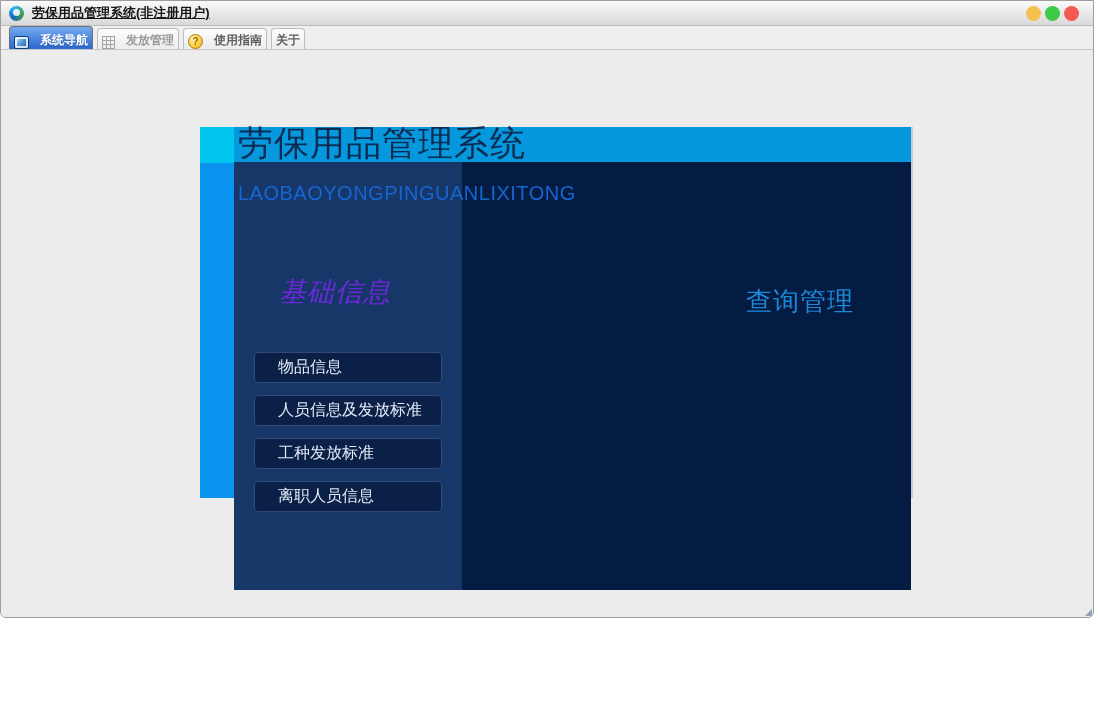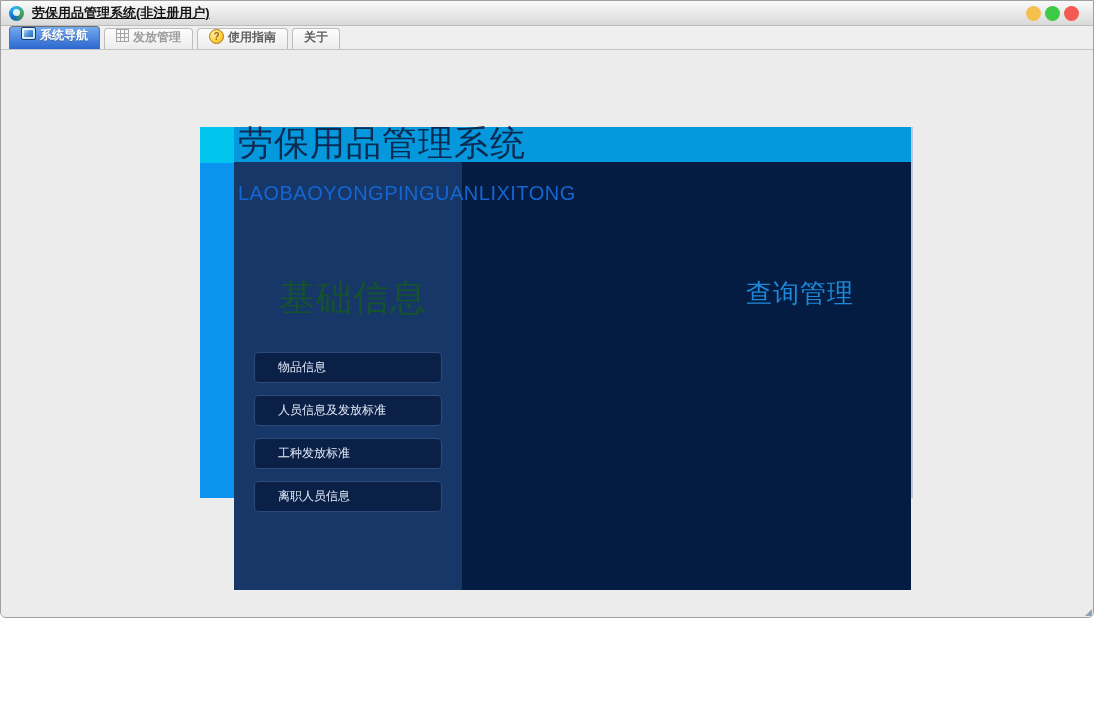--- a/index.html
+++ b/index.html
@@ -9,45 +9,45 @@
   .window { position:absolute; left:0; top:0; width:1094px; height:618px; background:#ececec; border:1px solid #9f9f9f; border-radius:0 0 6px 6px; overflow:hidden; }
   .titlebar { height:25px; background:linear-gradient(#fafafa,#d9d9d9); border-bottom:1px solid #bcbcbc; display:flex; align-items:center; padding:0 8px; }
   .app-icon { width:15px; height:15px; border-radius:50%; background:conic-gradient(from 220deg,#1565c0,#29b6f6,#43a047,#1565c0); position:relative; flex:0 0 auto; }
   .app-icon::after { content:""; position:absolute; left:4px; top:3px; width:7px; height:7px; border-radius:50%; background:rgba(255,255,255,.85); }
   .win-title { font-size:13px; font-weight:bold; color:#141414; margin-left:8px; white-space:nowrap;text-decoration:underline; }
   .lights { margin-left:auto; display:flex; gap:4px; margin-right:6px; }
   .light { width:15px; height:15px; border-radius:50%; }
 
   
   .tabbar { height:24px; background:#efefef; border-bottom:1px solid #c6c6c6; display:flex; align-items:flex-end; padding-left:8px; gap:4px; }
-  .tab { height:21px; padding:0 11px; display:flex; align-items:flex-start; gap:4px; background:linear-gradient(#fdfdfd,#ececec); border:1px solid #bdbdbd; border-bottom:none; border-radius:4px 4px 0 0; font-size:12px; font-weight:bold; color:#606060; cursor:default; }
+  .tab { height:21px; padding:0 4px; display:flex; align-items:flex-end; gap:11px; background:linear-gradient(#fdfdfd,#ececec); border:1px solid #bdbdbd; border-bottom:none; border-radius:4px 4px 0 0; font-size:12px; font-weight:bold; color:#606060; cursor:default; }
   .tab.dim { color:#9c9c9c; }
   .tab.selected { height:23px; background:linear-gradient(#74aaee,#2b67cf); border-color:#6f6f6f; color:#ffffff; text-shadow:0 1px 1px rgba(0,0,0,.25); }
   .icon-monitor { width:15px; height:13px; border-radius:2px; border:1px solid #0e3f7d; background:linear-gradient(135deg,#eaf5ff 0%,#5aa0e0 45%,#0d4f9e 100%); box-shadow:inset 0 0 0 2px rgba(255,255,255,.8); }
   .icon-grid { width:13px; height:13px; background:
       repeating-linear-gradient(0deg,#a3a3a3 0 1px,transparent 1px 4px),
       repeating-linear-gradient(90deg,#a3a3a3 0 1px,transparent 1px 4px); }
   .icon-coin { width:15px; height:15px; border-radius:50%; background:radial-gradient(circle at 35% 30%,#fff3b0,#ffd23e 55%,#e8a818); border:1px solid #b07818; color:#a06212; font-size:10px; font-weight:bold; display:flex; align-items:center; justify-content:center; line-height:1; }
 
   
   .content { position:relative; height:567px; background:#ececec; }
   .panel { position:absolute; left:199px; top:77px; width:711px; height:371px; }
   .panel-edge { position:absolute; right:-2px; top:0; width:2px; height:100%; background:#c0c8da; }
   .strip { position:absolute; left:0; top:0; width:34px; height:100%; background:#0b93f0; }
   .strip-top { position:absolute; left:0; top:0; width:34px; height:36px; background:#00c6ee; }
   .band { position:absolute; left:34px; top:0; width:677px; height:35px; background:#0598dc; }
   .body-left { position:absolute; left:34px; top:35px; width:228px; height:428px; background:#173768; }
   .body-right { position:absolute; left:262px; top:35px; width:449px; height:428px; background:#041c42; }
   .panel-title { position:absolute; left:38px; top:-4px; font-size:35px; line-height:40px; color:#0c2b52; white-space:nowrap; letter-spacing:1px; }
   .panel-subtitle { position:absolute; left:38px; top:55px; font-size:20px; color:#1566d0; white-space:nowrap; letter-spacing:0.5px; z-index:2; }
-  .sec-label-active { position:absolute; left:79px; top:147px; font-size:36px; color:#14532d; letter-spacing:1px; z-index:2; }
+  .sec-label-active { position:absolute; left:79px; top:147px; font-size:27px; color:#6d28d9; letter-spacing:1px; z-index:2;font-style:italic; }
   .sec-label { position:absolute; top:149px; font-size:26px; color:#1e88d8; letter-spacing:1px; z-index:2; }
-  .sec2 { left:321px; } .sec3 { left:546px; }
+  .sec2 { left:321px; } .sec3 { left:546px;margin-top:8px; }
   .btn-stack { position:absolute; left:54px; top:225px; width:188px; z-index:2; }
-  .pbtn { height:31px; margin-bottom:12px; background:#0a2047; border:1px solid rgba(88,126,184,.45); border-radius:5px; color:#e2eaf8; font-size:12px; padding-left:23px; display:flex; align-items:center; cursor:pointer; }
+  .pbtn { height:31px; margin-bottom:12px; background:#0a2047; border:1px solid rgba(88,126,184,.45); border-radius:5px; color:#e2eaf8; font-size:16px; padding-left:23px; display:flex; align-items:center; cursor:pointer; }
 
   .grip { position:absolute; right:1px; bottom:1px; width:0; height:0; border-left:7px solid transparent; border-bottom:7px solid #8fa0b5; }
 </style>
 </head>
 <body>
 
 <div class="window">
 
   <div class="titlebar">
     <span class="app-icon"></span>

